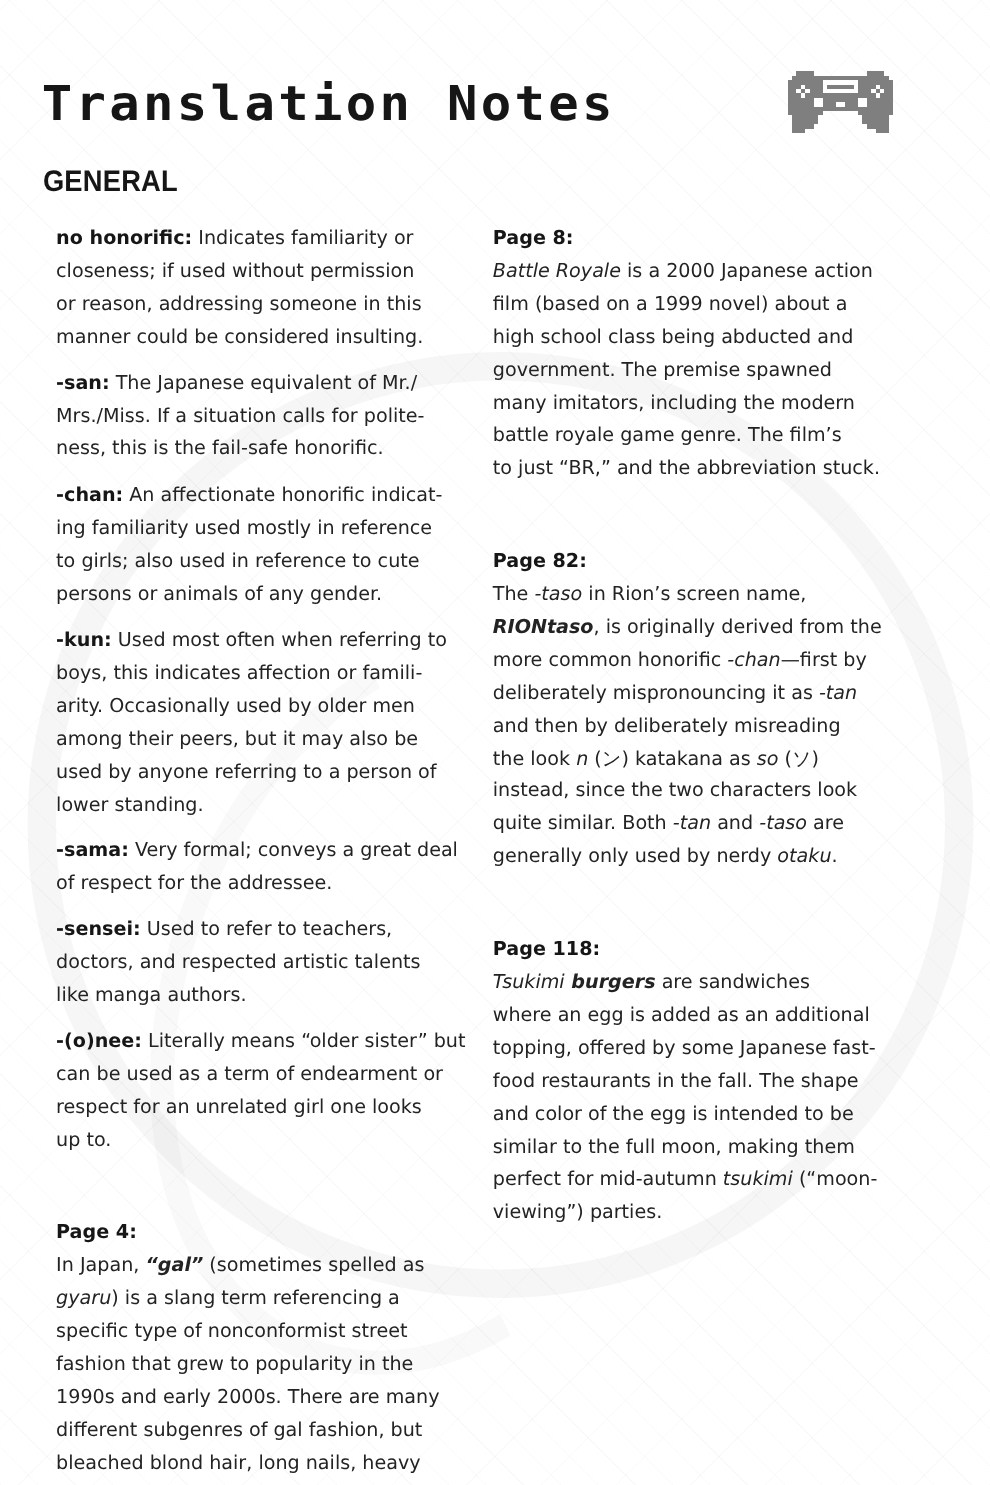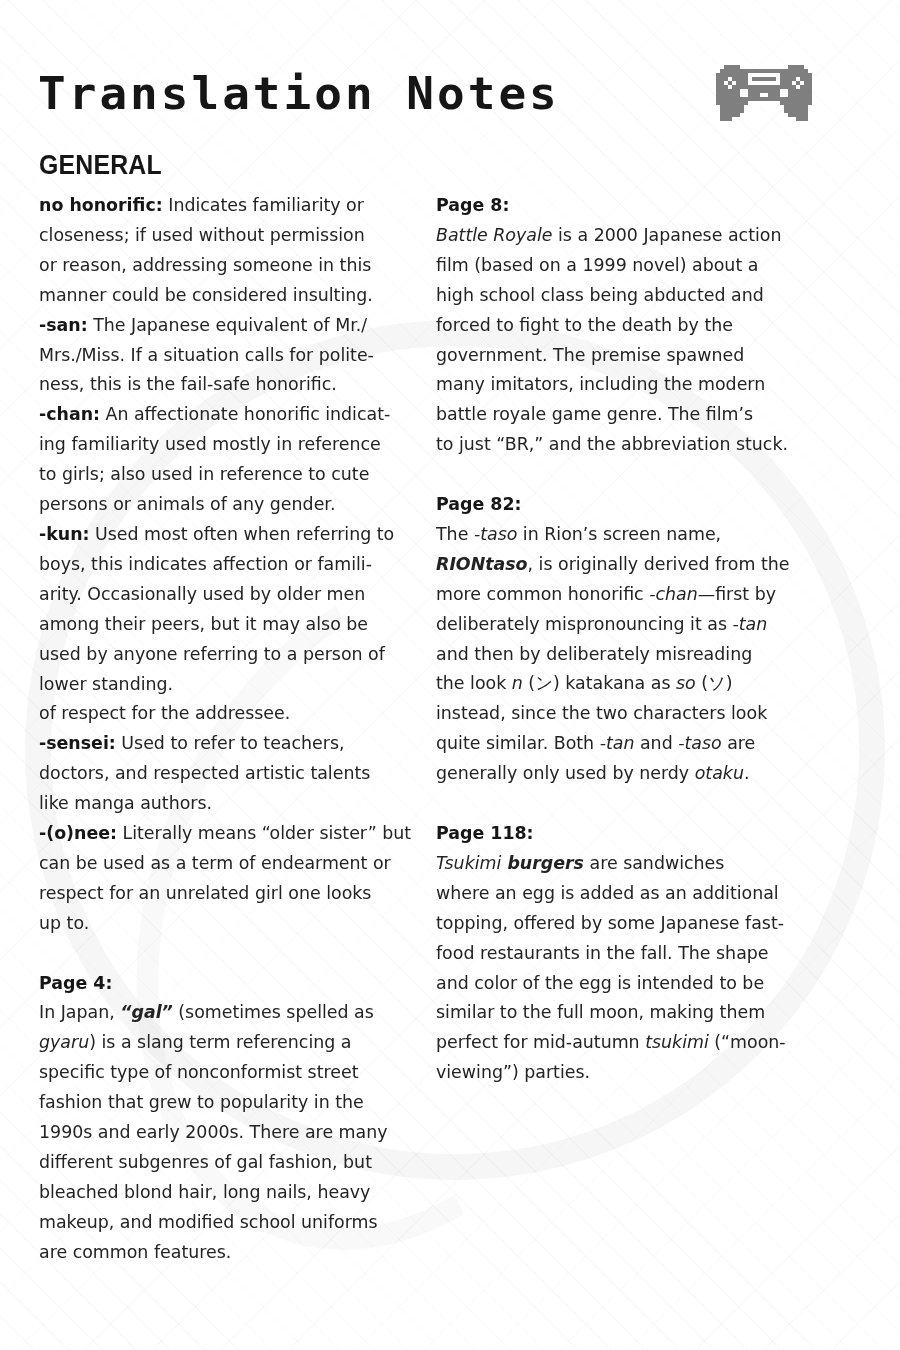--- a/index.html
+++ b/index.html
@@ -48,21 +48,21 @@
     font-weight: bold; font-size: 27px; color: #161616;
     transform: scaleX(0.92); transform-origin: left;
     letter-spacing: 0.2px;
   }
   .col {
     position: absolute; top: 191px; width: 375px;
     font-size: 17.4px; line-height: 29.9px; color: #232323;
   }
   .col-left { left: 39px; }
   .col-right { left: 436px; width: 380px; }
-  .entry { margin: 0; }
+  .entry { margin: 12px; }
   .term { font-weight: bold; color: #161616; }
   .page-label { font-weight: bold; color: #161616; display: block; }
   .gap { height: 29.9px; }
   .it { font-style: italic; }
   .bi { font-weight: normal; font-style: italic; }
   .b { font-weight: bold; font-style: italic; }
   .line { display: block; white-space: nowrap; }
 </style>
 </head>
 <body>
@@ -137,20 +137,21 @@
     <div class="entry">
       <span class="line"><span class="term">-kun:</span><span> Used most often when referring to</span></span>
       <span class="line">boys, this indicates affection or famili-</span>
       <span class="line">arity. Occasionally used by older men</span>
       <span class="line">among their peers, but it may also be</span>
       <span class="line">used by anyone referring to a person of</span>
       <span class="line">lower standing.</span>
     </div>
 
     <div class="entry">
+      <span class="line"><span class="term">-sama:</span><span> Very formal; conveys a great deal</span></span>
       <span class="line">of respect for the addressee.</span>
     </div>
 
     <div class="entry">
       <span class="line"><span class="term">-sensei:</span><span> Used to refer to teachers,</span></span>
       <span class="line">doctors, and respected artistic talents</span>
       <span class="line">like manga authors.</span>
     </div>
 
     <div class="entry">
@@ -176,21 +177,20 @@
     </div>
   </div>
 
   <div class="col col-right">
 
     <div class="entry">
       <span class="page-label">Page 8:</span>
       <span class="line"><span class="bi">Battle Royale</span><span> is a 2000 Japanese action</span></span>
       <span class="line">film (based on a 1999 novel) about a</span>
       <span class="line">high school class being abducted and</span>
-      <span class="line">forced to fight to the death by the</span>
       <span class="line">government. The premise spawned</span>
       <span class="line">many imitators, including the modern</span>
       <span class="line">battle royale game genre. The film’s</span>
       <span class="line">to just “BR,” and the abbreviation stuck.</span>
     </div>
 
     <div class="gap"></div>
 
     <div class="entry">
       <span class="page-label">Page 82:</span>

